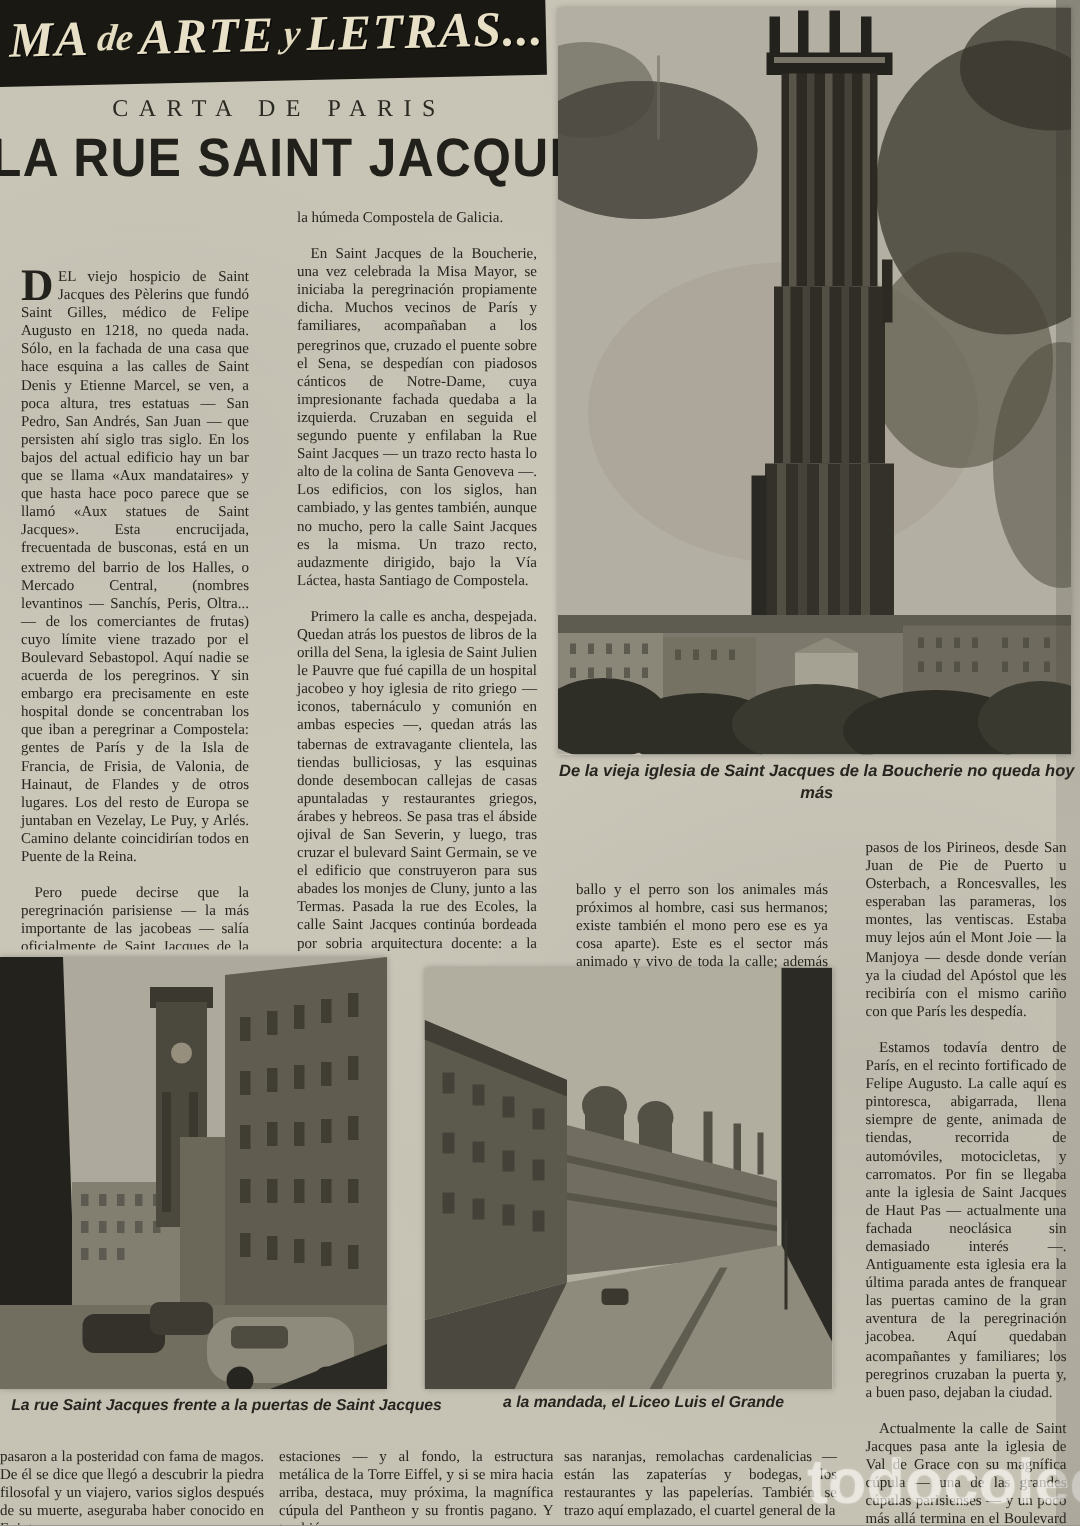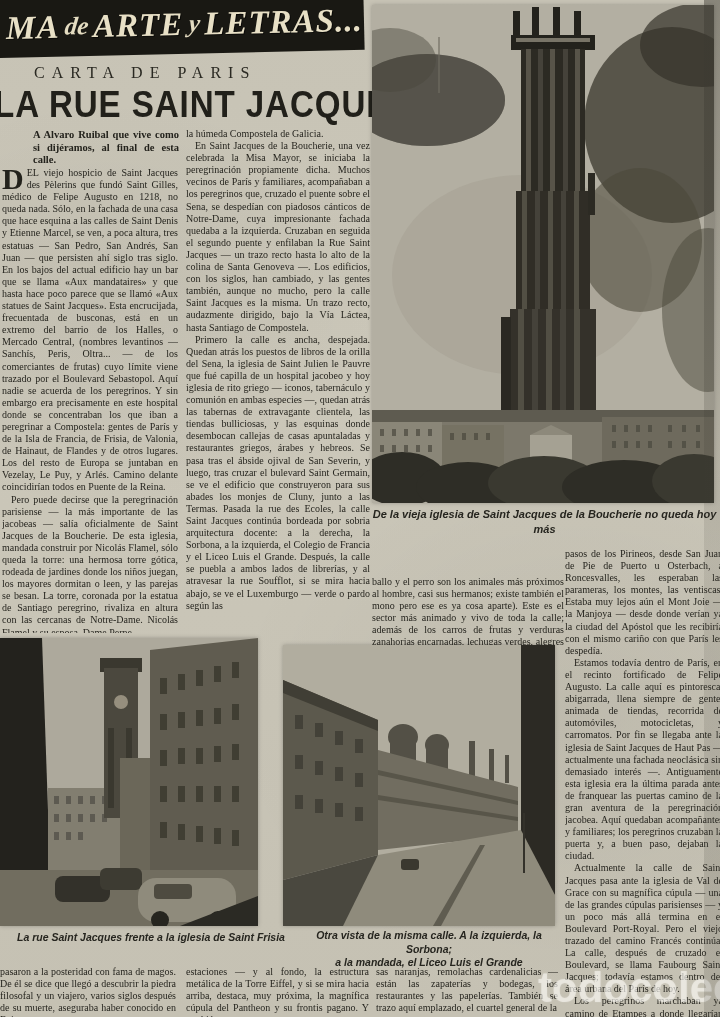--- a/index.html
+++ b/index.html
@@ -12,29 +12,29 @@
     font-family:"Liberation Serif", serif;color:#26251f;
   }
   .edge-right{position:absolute;right:0;top:0;width:16px;height:100%;
     background:linear-gradient(180deg, rgba(60,58,50,0.45) 0%, rgba(60,58,50,0.25) 30%, rgba(60,58,50,0.10) 55%, rgba(60,58,50,0.18) 100%);}
   .banner{position:absolute;left:-8px;top:-6px;width:372px;height:60px;background:#191813;
     transform:rotate(-1.3deg);display:flex;align-items:center;padding-left:14px;box-sizing:border-box;white-space:nowrap;overflow:hidden;}
   .banner .m-big{font-family:"Liberation Serif",serif;font-weight:bold;font-style:italic;
     font-size:33px;color:#e8e0c6;letter-spacing:1px;margin-right:4px;text-shadow:1px 1px 0 rgba(0,0,0,.6);}
   .banner .m-script{font-family:"Liberation Serif",serif;font-style:italic;font-weight:bold;
     font-size:25px;color:#e4dcc1;margin:0 4px 0 2px;transform:skewX(-8deg);display:inline-block;}
-  .kicker{position:absolute;left:34px;top:64px;width:336px;text-align:left;
+  .kicker{position:absolute;left:18px;top:64px;width:336px;text-align:center;
     font-size:16px;letter-spacing:7px;color:#2a2922;font-family:"Liberation Serif",serif;}
   .headline{position:absolute;left:-6px;top:84px;width:380px;text-align:center;
     font-family:"Liberation Sans",sans-serif;font-weight:bold;font-size:36px;letter-spacing:1px;
     transform:scaleX(0.92);transform-origin:left center;color:#21201a;white-space:nowrap;}
   .dedication{position:absolute;left:33px;top:129px;width:146px;
     font-weight:bold;font-size:10.5px;line-height:12.5px;text-align:justify;color:#23221c;}
   .col{position:absolute;font-size:10px;line-height:12.1px;text-align:justify;overflow:hidden;}
-  .col p{margin:0;padding:0;text-indent:9px;}
+  .col p{margin:12px;padding:0;text-indent:9px;}
   .col p.nofirst{text-indent:0;}
   .dropcap{float:left;font-size:30px;line-height:24px;font-weight:bold;padding-right:3px;
     font-family:"Liberation Serif",serif;color:#23221c;}
   .col1{left:2px;top:167px;width:176px;height:466px;}
   .col2{left:186px;top:128px;width:184px;height:506px;}
   .col3{left:372px;top:576px;width:192px;height:92px;}
   .col4{left:565px;top:548px;width:158px;height:469px;}
   .photo{position:absolute;overflow:hidden;box-shadow:0 0 4px rgba(0,0,0,0.25);}
   .photo svg{display:block;}
   .ph-tower{left:372px;top:5px;width:342px;height:498px;}
@@ -64,21 +64,20 @@
   <div class="banner">
     <span class="m-big">MA</span>
     <span class="m-script">de</span>
     <span class="m-big">ARTE</span>
     <span class="m-script">y</span>
     <span class="m-big">LETRAS...</span>
   </div>
 
   <div class="kicker">CARTA DE PARIS</div>
   <div class="headline">LA RUE SAINT JACQUES</div>
-  <div class="dedication">A Alvaro Ruibal que vive como si dijéramos, al final de esta calle.</div>
 
   <div class="col col1">
     <p class="nofirst"><span class="dropcap">D</span><span>EL viejo hospicio de Saint Jacques des Pèlerins que fundó Saint Gilles, médico de Felipe Augusto en 1218, no queda nada. Sólo, en la fachada de una casa que hace esquina a las calles de Saint Denis y Etienne Marcel, se ven, a poca altura, tres estatuas — San Pedro, San Andrés, San Juan — que persisten ahí siglo tras siglo. En los bajos del actual edificio hay un bar que se llama «Aux mandataires» y que hasta hace poco parece que se llamó «Aux statues de Saint Jacques». Esta encrucijada, frecuentada de busconas, está en un extremo del barrio de los Halles, o Mercado Central, (nombres levantinos — Sanchís, Peris, Oltra... — de los comerciantes de frutas) cuyo límite viene trazado por el Boulevard Sebastopol. Aquí nadie se acuerda de los peregrinos. Y sin embargo era precisamente en este hospital donde se concentraban los que iban a peregrinar a Compostela: gentes de París y de la Isla de Francia, de Frisia, de Valonia, de Hainaut, de Flandes y de otros lugares. Los del resto de Europa se juntaban en Vezelay, Le Puy, y Arlés. Camino delante coincidirían todos en Puente de la Reina.</span></p>
     <p>Pero puede decirse que la peregrinación parisiense — la más importante de las jacobeas — salía oficialmente de Saint Jacques de la Boucherie. De esta iglesia, mandada construir por Nicolás Flamel, sólo queda la torre: una hermosa torre gótica, rodeada de jardines donde los niños juegan, los mayores dormitan o leen, y las parejas se besan. La torre, coronada por la estatua de Santiago peregrino, rivaliza en altura con las cercanas de Notre-Dame. Nicolás Flamel y su esposa, Dame Perne-</p>
   </div>
 
   <div class="col col2">
     <p class="nofirst">la húmeda Compostela de Galicia.</p>
     <p>En Saint Jacques de la Boucherie, una vez celebrada la Misa Mayor, se iniciaba la peregrinación propiamente dicha. Muchos vecinos de París y familiares, acompañaban a los peregrinos que, cruzado el puente sobre el Sena, se despedían con piadosos cánticos de Notre-Dame, cuya impresionante fachada quedaba a la izquierda. Cruzaban en seguida el segundo puente y enfilaban la Rue Saint Jacques — un trazo recto hasta lo alto de la colina de Santa Genoveva —. Los edificios, con los siglos, han cambiado, y las gentes también, aunque no mucho, pero la calle Saint Jacques es la misma. Un trazo recto, audazmente dirigido, bajo la Vía Láctea, hasta Santiago de Compostela.</p>
     <p>Primero la calle es ancha, despejada. Quedan atrás los puestos de libros de la orilla del Sena, la iglesia de Saint Julien le Pauvre que fué capilla de un hospital jacobeo y hoy iglesia de rito griego — iconos, tabernáculo y comunión en ambas especies —, quedan atrás las tabernas de extravagante clientela, las tiendas bulliciosas, y las esquinas donde desembocan callejas de casas apuntaladas y restaurantes griegos, árabes y hebreos. Se pasa tras el ábside ojival de San Severin, y luego, tras cruzar el bulevard Saint Germain, se ve el edificio que construyeron para sus abades los monjes de Cluny, junto a las Termas. Pasada la rue des Ecoles, la calle Saint Jacques continúa bordeada por sobria arquitectura docente: a la derecha, la Sorbona, a la izquierda, el Colegio de Francia y el Liceo Luis el Grande. Después, la calle se puebla a ambos lados de librerías, y al atravesar la rue Soufflot, si se mira hacia abajo, se ve el Luxemburgo — verde o pardo según las</p>
@@ -292,24 +291,23 @@
       <polygon points="238,0 272,0 272,250 238,235" fill="#2c2a24"></polygon>
       <polygon points="95,210 238,185 272,250 272,281 30,281" fill="#8f8b7c"></polygon>
       <polygon points="0,235 95,210 60,281 0,281" fill="#4a483f"></polygon>
       <polygon points="150,281 158,281 202,200 197,200" fill="#5f5c50"></polygon>
       <rect x="118" y="214" width="18" height="11" rx="3" fill="#3a382f"></rect>
       <rect x="240" y="168" width="2" height="60" fill="#33312a"></rect>
     </svg>
   </div>
 
   <div class="caption cap-left">
-    <div>La rue Saint Jacques frente a la iglesia de Saint Frisia</div>
+    <div>La rue Saint Jacques frente a la puertas de Saint Jacques</div>
   </div>
   <div class="caption cap-right">
-    <div>Otra vista de la misma calle. A la izquierda, la Sorbona;</div>
     <div>a la mandada, el Liceo Luis el Grande</div>
   </div>
 
   <div class="bcol bcolA">pasaron a la posteridad con fama de magos. De él se dice que llegó a descubrir la piedra filosofal y un viajero, varios siglos después de su muerte, aseguraba haber conocido en Egipto a un</div>
   <div class="bcol bcolB">estaciones — y al fondo, la estructura metálica de la Torre Eiffel, y si se mira hacia arriba, destaca, muy próxima, la magnífica cúpula del Pantheon y su frontis pagano. Y también…</div>
   <div class="bcol bcolC">sas naranjas, remolachas cardenalicias — están las zapaterías y bodegas, los restaurantes y las papelerías. También se trazo aquí emplazado, el cuartel general de la</div>
 
   <div class="watermark">todocoleccion</div>
 
   <div class="edge-right"></div>

